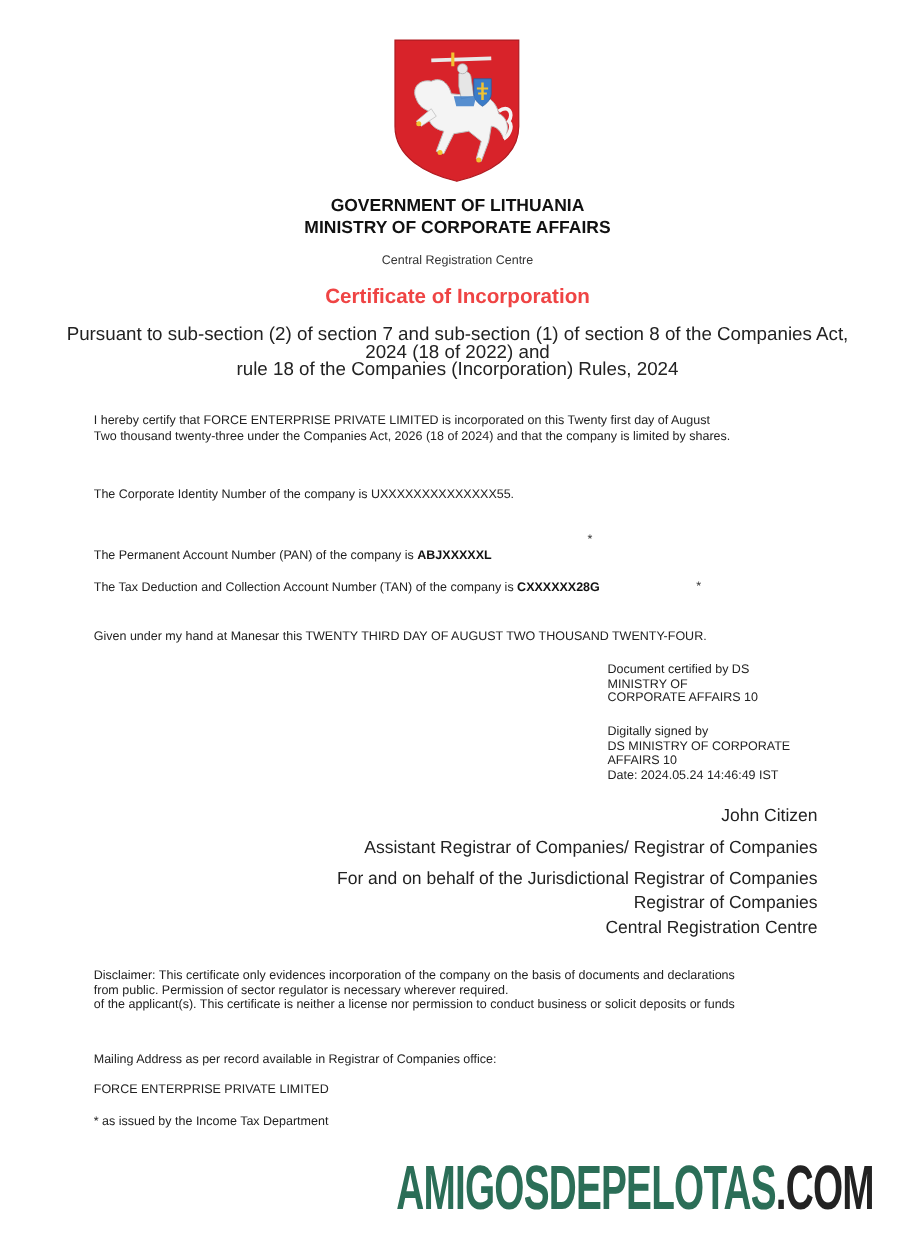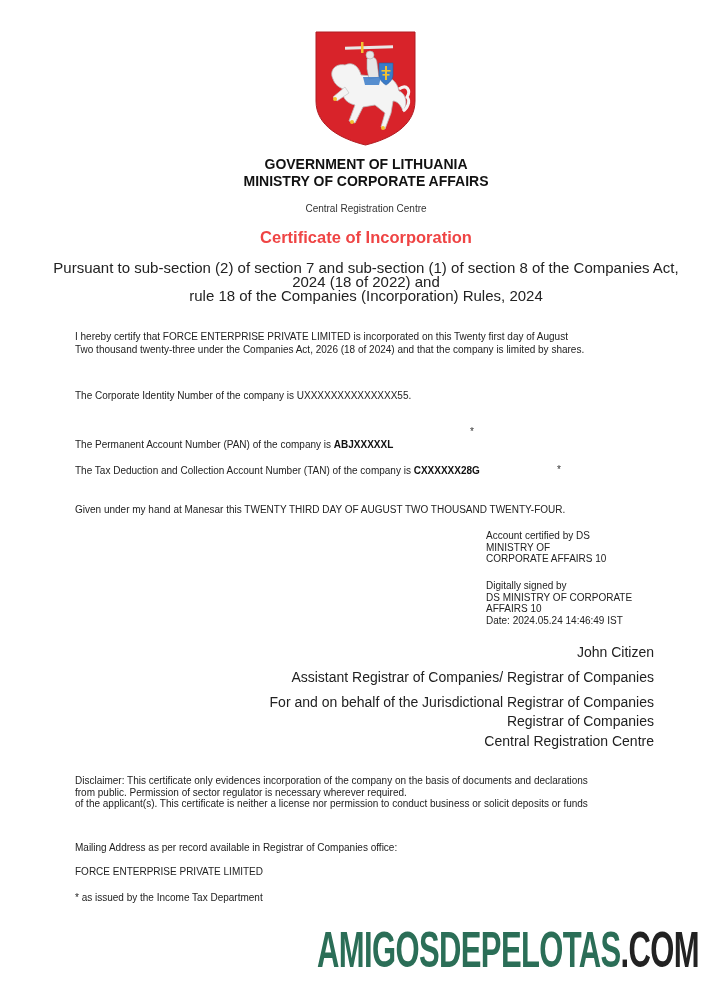--- a/index.html
+++ b/index.html
@@ -159,21 +159,21 @@
   <span class="asterisk" style="left:464px; top:426px;">*</span>
 
   <div class="para" style="top:464px;">
     <span>The Tax Deduction and Collection Account Number (TAN) of the company is </span><b>CXXXXXX28G</b>
   </div>
   <span class="asterisk" style="left:551px; top:464px;">*</span>
 
   <div class="para" style="top:503px;">Given under my hand at Manesar this TWENTY THIRD DAY OF AUGUST TWO THOUSAND TWENTY-FOUR.</div>
 
   <div class="sig-block" style="top:530px;">
-    <div>Account certified by DS</div>
+    <div>Document certified by DS</div>
     <div>MINISTRY OF</div>
     <div>CORPORATE AFFAIRS 10</div>
   </div>
   <div class="sig-block" style="top:580px;">
     <div>Digitally signed by</div>
     <div>DS MINISTRY OF CORPORATE</div>
     <div>AFFAIRS 10</div>
     <div>Date: 2024.05.24 14:46:49 IST</div>
   </div>
 

